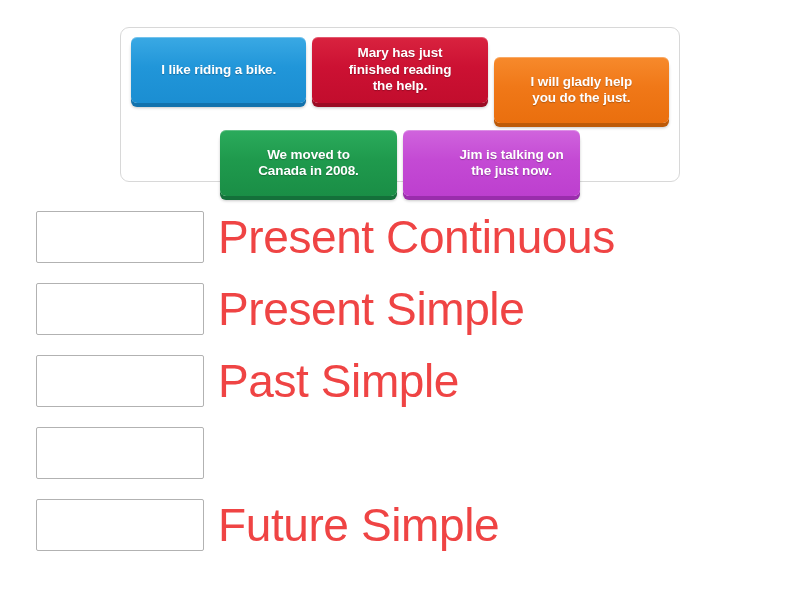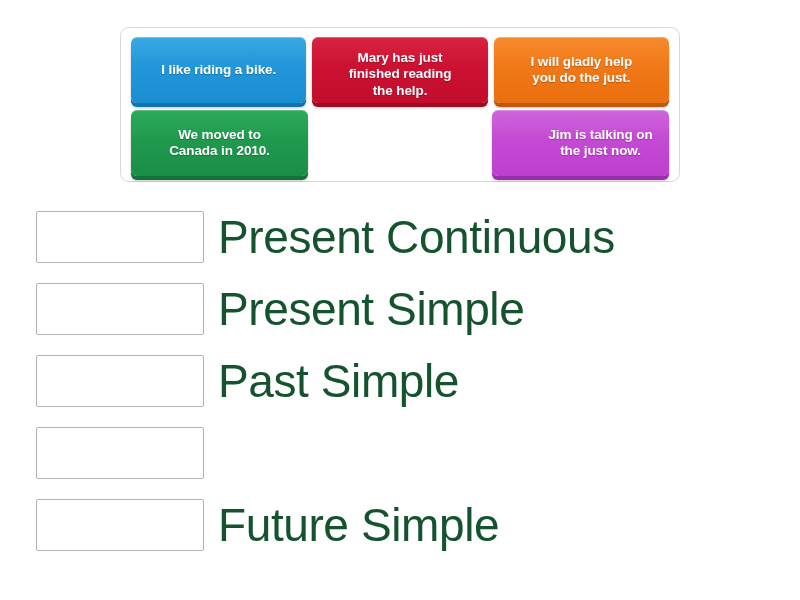--- a/index.html
+++ b/index.html
@@ -31,21 +31,21 @@
     border-radius: 9px;
     padding: 9px 10px;
   }
 
   .tray-row {
     display: flex;
     justify-content: flex-start;
     gap: 6px;
   }
   .tray-row.row-2 {
-    justify-content: space-between;
+    justify-content: center;
     margin-top: 7px;
   }
 
   .tile {
     width: 177px;
     height: 66px;
     border-radius: 6px;
     display: flex;
     align-items: center;
     justify-content: center;
@@ -68,27 +68,27 @@
     background: linear-gradient(#3aa9e4 0%, #2196d9 45%, #1b8ed2 100%);
     box-shadow: inset 0 1px 0 rgba(255,255,255,0.30),
                 0 4px 0 #1272ad,
                 0 5px 3px rgba(0,0,0,0.22);
   }
   .tile.red {
     background: linear-gradient(#d9233f 0%, #cc1133 45%, #c20d2d 100%);
     box-shadow: inset 0 1px 0 rgba(255,255,255,0.25),
                 0 4px 0 #9b0c24,
                 0 5px 3px rgba(0,0,0,0.22);
-    align-items: flex-end;
   }
   .tile.orange {
     background: linear-gradient(#f78a2c 0%, #f07818 45%, #ea6f0e 100%);
     box-shadow: inset 0 1px 0 rgba(255,255,255,0.28),
                 0 4px 0 #bd5a08,
                 0 5px 3px rgba(0,0,0,0.22);
+    margin-top: 20px;
   }
   .tile.green {
     background: linear-gradient(#2bab5c 0%, #1f9a4d 45%, #1a8e46 100%);
     box-shadow: inset 0 1px 0 rgba(255,255,255,0.25),
                 0 4px 0 #14703a,
                 0 5px 3px rgba(0,0,0,0.22);
   }
   .tile.magenta {
     background: linear-gradient(#d064dd 0%, #c44ad4 45%, #bd3fcf 100%);
     box-shadow: inset 0 1px 0 rgba(255,255,255,0.28),
@@ -123,21 +123,21 @@
 
   .answer-label {
     position: absolute;
     left: 182px;
     top: -4px;
     height: 60px;
     display: flex;
     align-items: center;
     font-size: 46px;
     font-weight: 300;
-    color: #14532d;
+    color: #ef4444;
     white-space: nowrap;
     letter-spacing: -0.4px;
   }
 </style>
 </head>
 <body>
 
 <div id="root">
 
   <div class="tile-tray">
@@ -165,21 +165,21 @@
         </div>
       </div>
 
     </div>
 
     <div class="tray-row row-2">
 
       <div class="tile green">
         <div>
           <span>We moved to</span>
-          <span>Canada in 2010.</span>
+          <span>Canada in 2008.</span>
         </div>
       </div>
 
       <div class="tile magenta">
         <div>
           <span>Jim is talking on</span>
           <span>the just now.</span>
         </div>
       </div>
 

